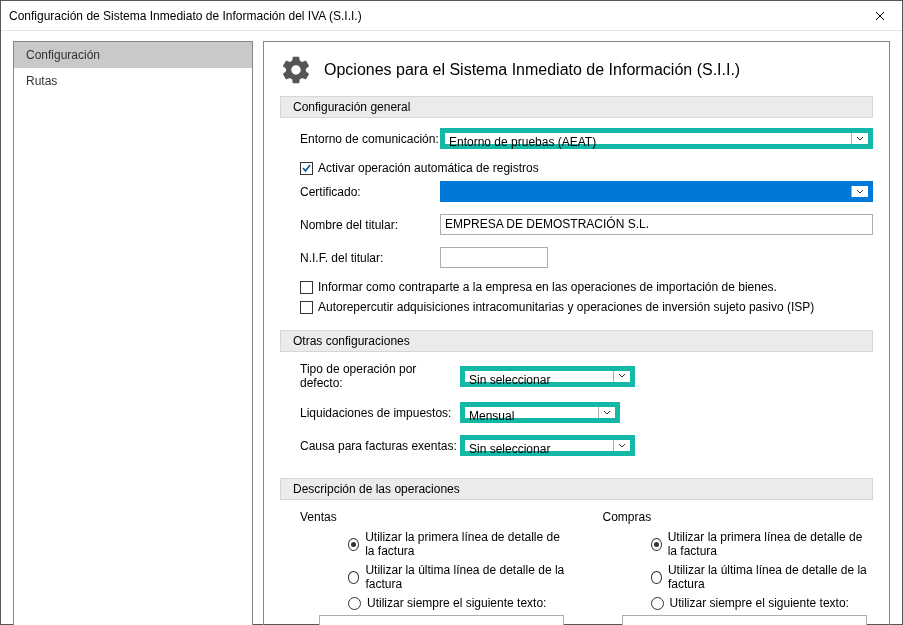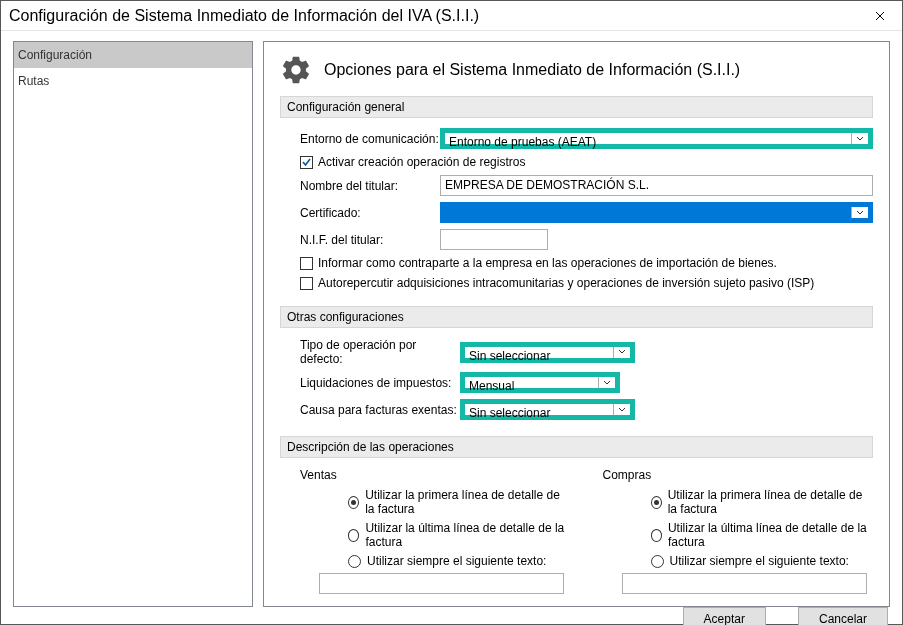--- a/index.html
+++ b/index.html
@@ -18,21 +18,21 @@
     flex-direction: column;
     background: #fff;
   }
   .titlebar {
     height: 30px;
     display: flex;
     align-items: center;
     padding: 0 0 0 8px;
     border-bottom: 1px solid #e5e5e5;
   }
-  .titlebar-title { flex: 1; font-size: 16px; }
+  .titlebar-title { flex: 1; font-size: 12px; }
   .close-btn {
     width: 45px;
     height: 29px;
     display: flex;
     align-items: center;
     justify-content: center;
     cursor: pointer;
   }
   .close-btn svg { width: 10px; height: 10px; }
   .body {
@@ -41,21 +41,21 @@
     display: flex;
     gap: 10px;
   }
   .sidebar {
     width: 240px;
     border: 1px solid #828790;
     background: #fff;
     padding: 0;
   }
   .sidebar-item {
-    padding: 6px 4px;
+    padding: 6px 12px;
     cursor: pointer;
     color: #333;
   }
   .sidebar-item.active {
     background: #c9c9c9;
     font-weight: normal;
   }
   .main {
     flex: 1;
     border: 1px solid #828790;
@@ -66,28 +66,28 @@
     display: flex;
     align-items: center;
     gap: 12px;
     margin-bottom: 10px;
   }
   .gear-icon { width: 32px; height: 32px; color:#555;}
   .main-title { font-size: 16px; }
   .section-header {
     background: #ebebeb;
     border: 1px solid #d6d6d6;
-    padding: 3px 6px;
+    padding: 3px 12px;
     margin-bottom: 10px;
     font-size: 12px;
   }
   .form-row {
     display: flex;
     align-items: center;
-    margin-bottom: 6px;
+    margin-bottom: 12px;
     padding-left: 20px;
   }
   .form-label { width: 140px; }
   .form-label-wide { width: 160px; }
   .input-readonly {
     border: 1px solid #adadad;
     padding: 2px 4px;
     background: #fff;
     height: 21px;
     line-height: 15px;
@@ -229,38 +229,38 @@
             </div>
         </div>
       </div>
 
       <div class="checkbox-row">
         <span class="chk checked">
             <svg viewBox="0 0 11 11">
               <path d="M2 5 L4.5 8 L9 2" stroke="#0058a0" stroke-width="1.6" fill="none"></path>
             </svg>
           </span>
-        <span>Activar creación operación de registros</span>
-      </div>
-
-      <div class="form-row">
-        <div class="form-label">Nombre del titular:</div>
-        <div class="input-readonly" style="flex:1">EMPRESA DE DEMOSTRACIÓN S.L.</div>
+        <span>Activar operación automática de registros</span>
       </div>
 
       <div class="form-row">
         <div class="form-label">Certificado:</div>
         <div class="dropdown selected" style="flex:1">
           <div class="dropdown-value" style="color:#fff"></div>
           <div class="dropdown-arrow">
               <svg viewBox="0 0 8 8">
                 <path d="M1 2 L4 5 L7 2" stroke="#333" stroke-width="1" fill="none"></path>
               </svg>
             </div>
         </div>
+      </div>
+
+      <div class="form-row">
+        <div class="form-label">Nombre del titular:</div>
+        <div class="input-readonly" style="flex:1">EMPRESA DE DEMOSTRACIÓN S.L.</div>
       </div>
 
       <div class="form-row">
         <div class="form-label">N.I.F. del titular:</div>
         <input class="input-text" style="width: 108px;" value="">
       </div>
 
       <div class="checkbox-row">
         <span class="chk"></span>
         <span>Informar como contraparte a la empresa en las operaciones de importación de bienes.</span>

